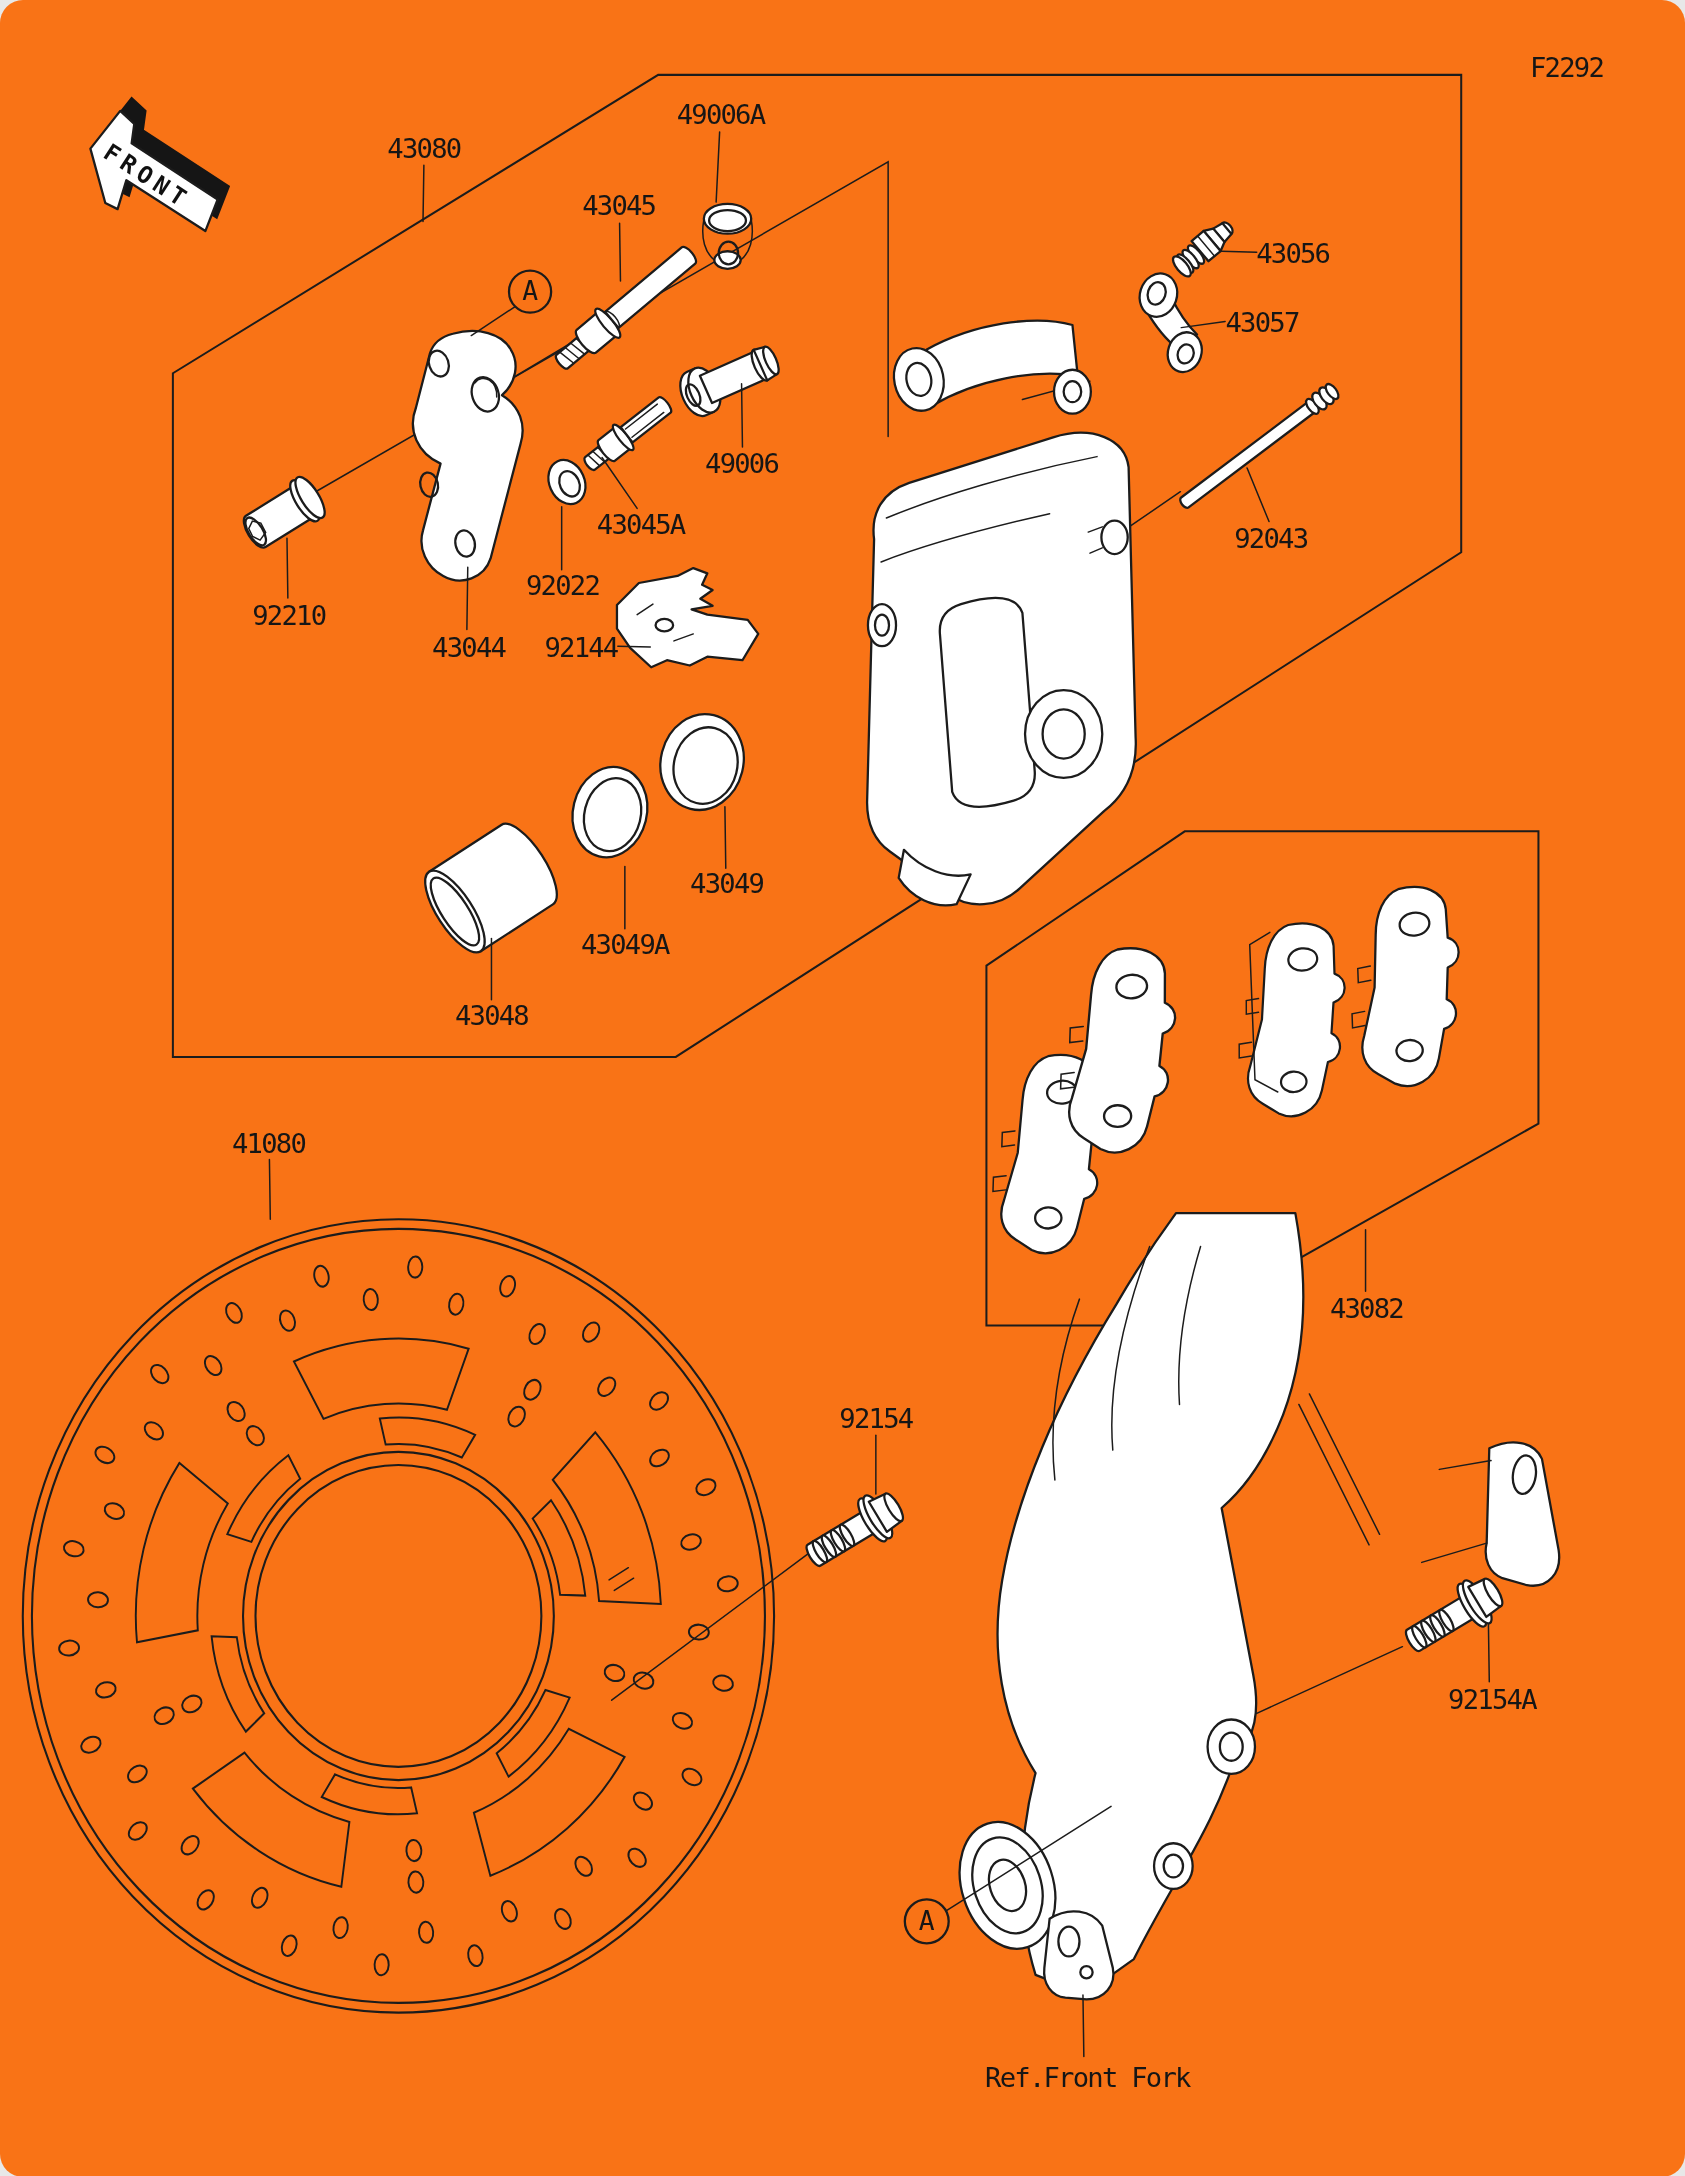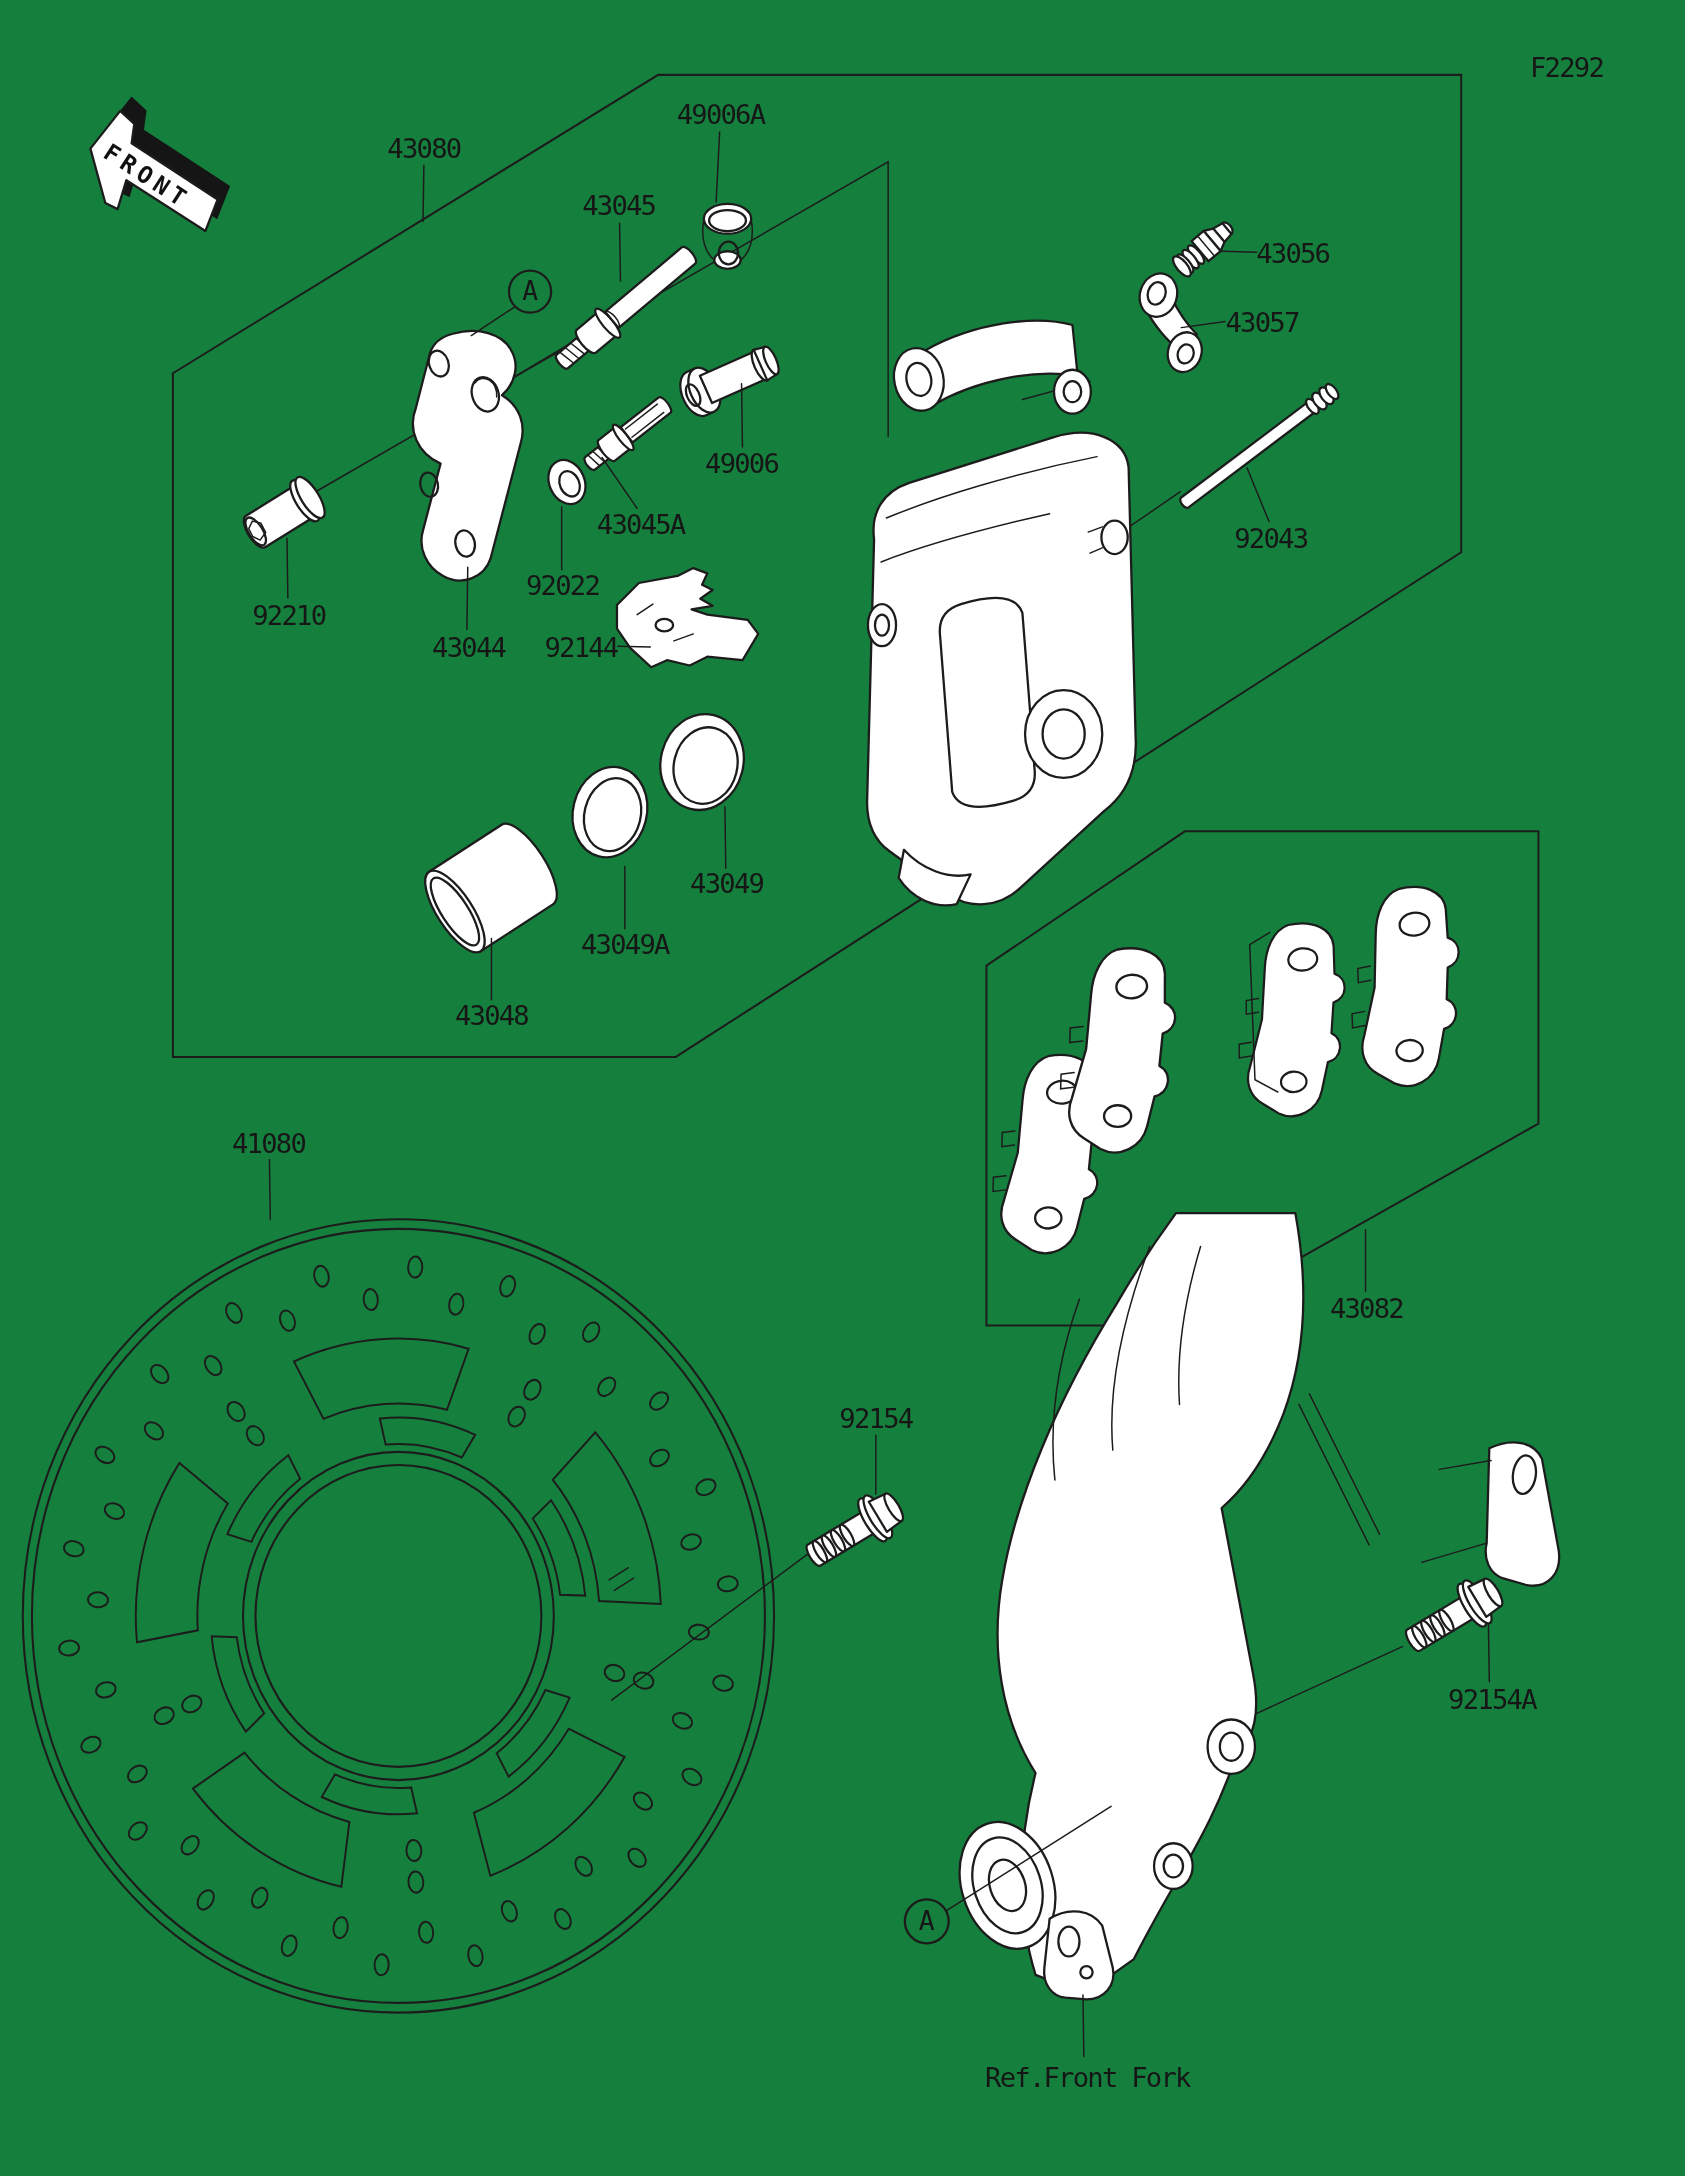--- a/index.html
+++ b/index.html
@@ -1,17 +1,17 @@
 <!DOCTYPE html>
 <html style="font-size:14px"><head>
 <meta charset="utf-8">
 <style>
   html,body{margin:0;padding:0;background:#e8e8e8;}
-  .stage{position:relative;width:1685px;height:2177px;background:#15803d;margin:0 auto;
-         font-family:"DejaVu Sans Mono", monospace;}
+  .stage{position:relative;width:1685px;height:2177px;background:#f97316;margin:0 auto;
+         font-family:"DejaVu Sans Mono", monospace;border-radius:23px;}
   svg{position:absolute;left:0;top:0;}
   .ink{stroke:#1c1c1c;fill:none;stroke-width:2.6;stroke-linejoin:round;stroke-linecap:round;}
   .part{stroke:#1c1c1c;fill:#ffffff;stroke-width:2.6;stroke-linejoin:round;stroke-linecap:round;}
   .thin{stroke:#1c1c1c;fill:none;stroke-width:1.7;stroke-linecap:round;}
   .box{stroke:#1c1c1c;fill:none;stroke-width:2.3;stroke-linejoin:miter;}
   .lbl{font-size:31px;letter-spacing:-2px;fill:#161616;}
   .marker-letter{font-size:30px;fill:#161616;}
   .front-txt{font-size:27px;letter-spacing:6px;fill:#101010;font-weight:bold;}
 </style>
 </head>

